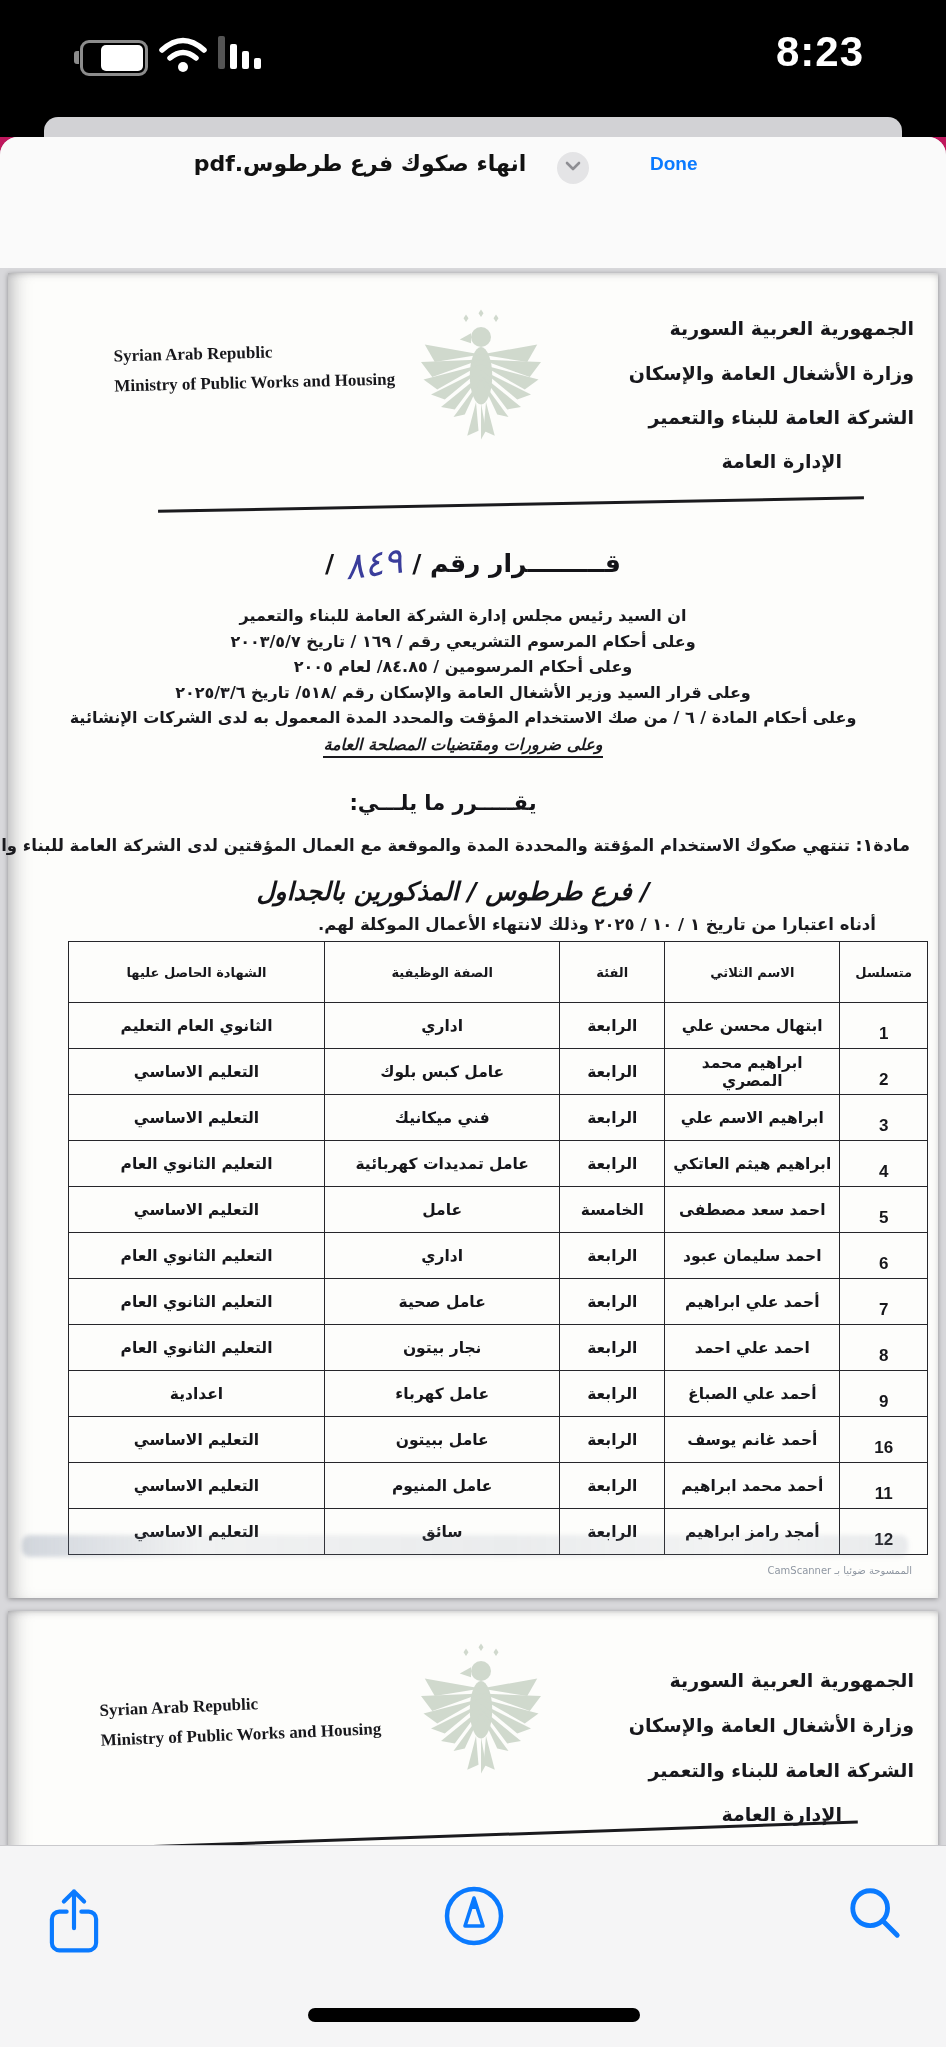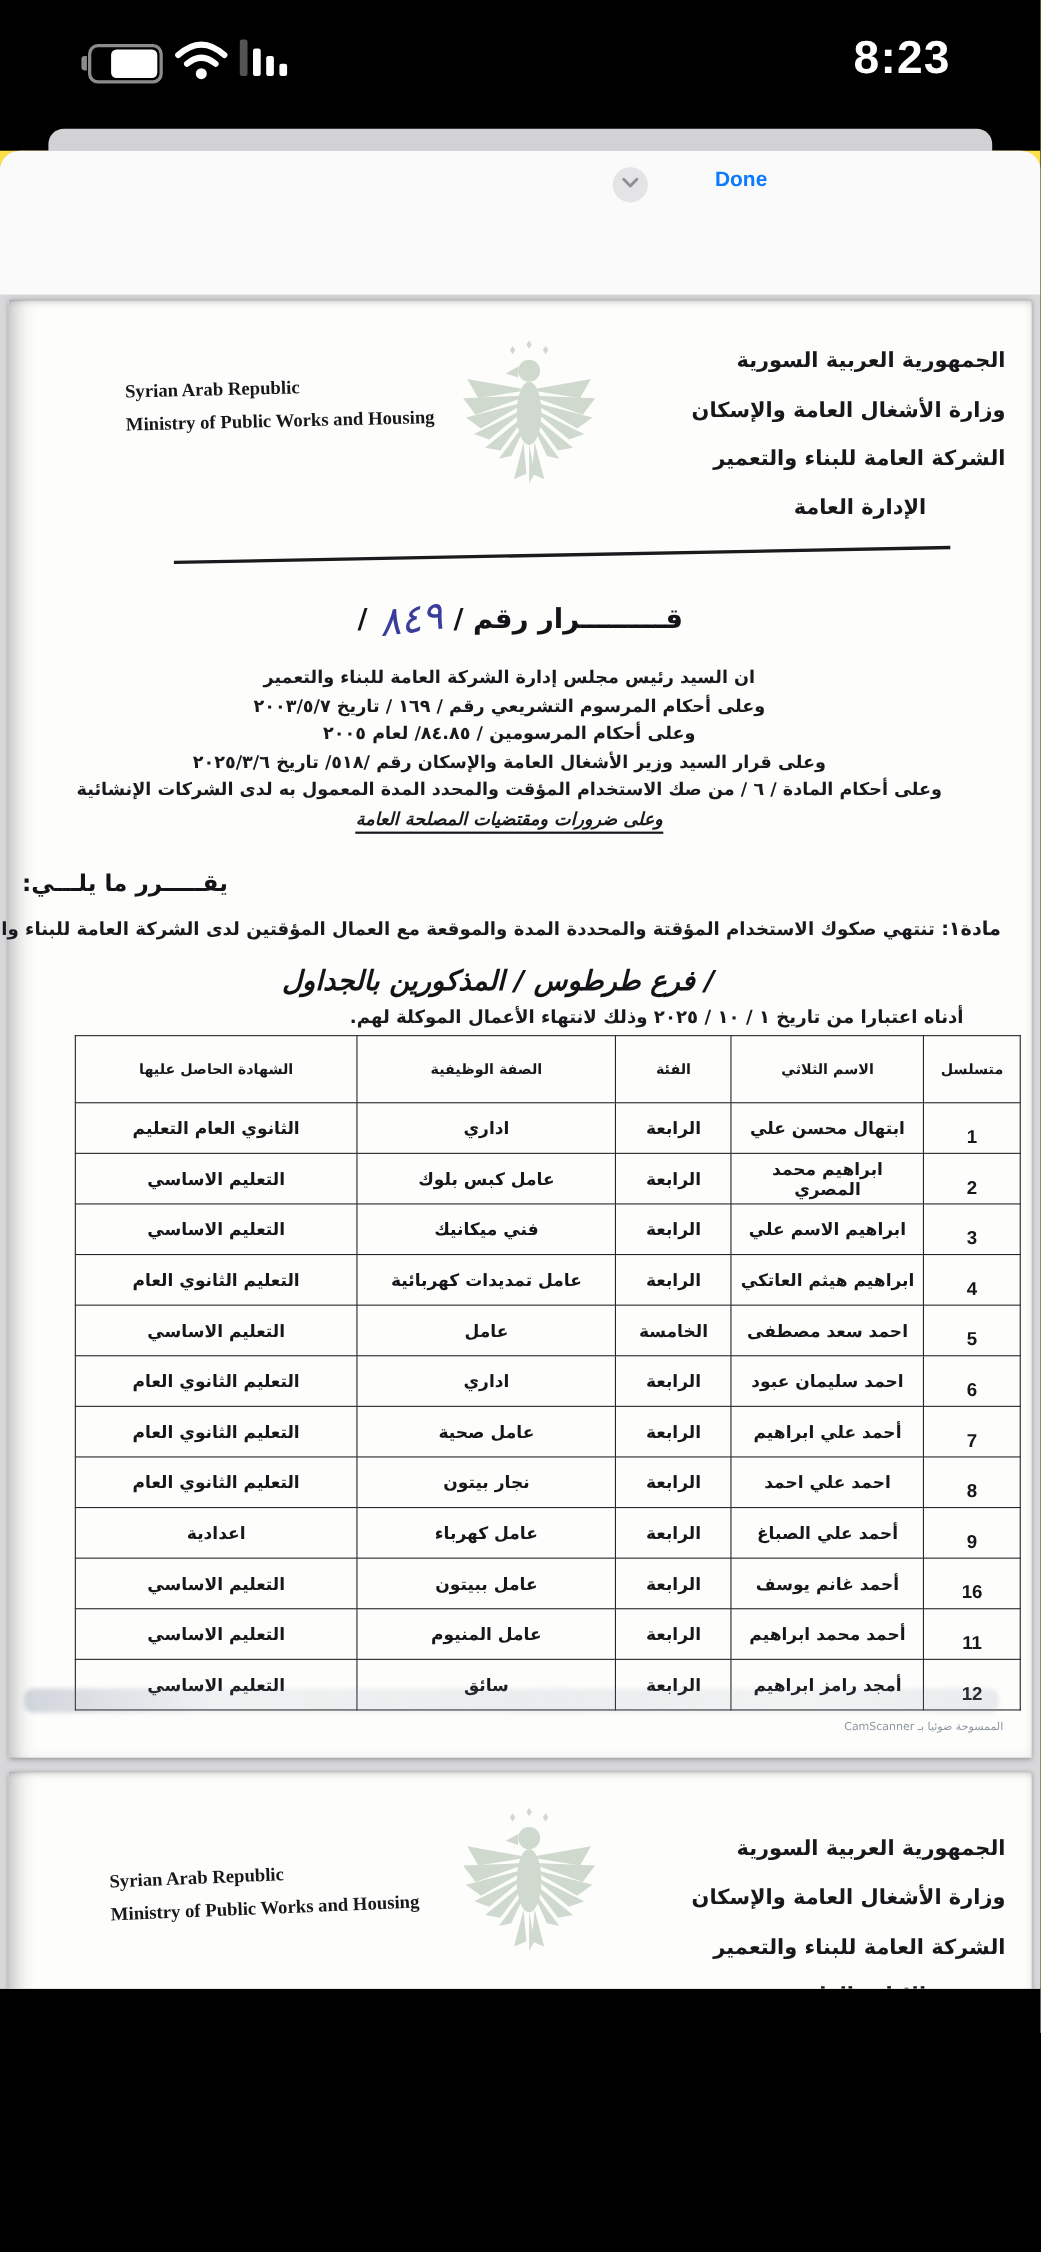--- a/index.html
+++ b/index.html
@@ -1,16 +1,16 @@
 <!DOCTYPE html>
 <html><head>
 <meta charset="utf-8">
 <style>
   html,body{margin:0;padding:0;background:#000;}
-  #app{position:relative;width:946px;height:1808px;background:#fde047;overflow:hidden;
+  #app{position:relative;width:946px;height:2047px;background:#be185d;overflow:hidden;
        font-family:"DejaVu Sans",sans-serif;}
   
   .statusbar{position:absolute;left:0;top:0;width:946px;height:137px;background:#000;}
   .time{position:absolute;left:776px;top:28px;width:120px;color:#fff;font-size:42px;
         font-weight:600;font-family:"Liberation Sans","DejaVu Sans",sans-serif;letter-spacing:1px;}
   .battery{position:absolute;left:80px;top:40px;width:62px;height:30px;border:3px solid rgba(255,255,255,.55);
            border-radius:9px;}
   .battery .fill{position:absolute;right:2px;top:2px;bottom:2px;width:42px;background:#fff;border-radius:5px;}
   .battery .nub{position:absolute;left:-9px;top:8px;width:5px;height:13px;background:rgba(255,255,255,.55);
                 border-radius:3px 0 0 3px;}
@@ -47,21 +47,21 @@
   .eagle{position:absolute;left:388px;top:34px;opacity:.42;}
   .rule{position:absolute;height:3px;background:#1b1b1e;}
   .decision-line{position:absolute;left:0;right:0;text-align:center;font-size:25px;font-weight:800;
                  color:#141418;white-space:nowrap;}
   .hand-num{display:inline-block;font-size:36px;font-weight:400;color:#3a3d9b;margin:0 10px;
             transform:rotate(-7deg) translateY(4px);font-style:italic;}
   .preamble{position:absolute;right:30px;left:10px;top:330px;color:#1a1a1e;}
   .preamble div{font-size:16px;font-weight:600;line-height:25.5px;white-space:nowrap;text-align:center;}
   .preamble .p-last{display:inline-block;font-weight:800;font-style:italic;line-height:22px;
                     border-bottom:2.5px solid #1a1a1e;margin-top:3px;}
-  .resolves{position:absolute;left:12px;right:60px;top:518px;text-align:left;font-size:21px;
+  .resolves{position:absolute;left:0;right:60px;top:518px;text-align:center;font-size:21px;
             font-weight:800;color:#141418;}
   .article{position:absolute;right:28px;top:562px;font-size:16.5px;font-weight:600;color:#1a1a1e;white-space:nowrap;}
   .article b{font-size:17.5px;font-weight:800;}
   .branch{position:absolute;left:0;right:40px;top:604px;text-align:center;font-size:25px;font-weight:800;
           font-style:italic;color:#141418;}
   .effective{position:absolute;right:62px;top:642px;font-size:16.5px;font-weight:600;color:#1a1a1e;white-space:nowrap;}
   .doc-table{position:absolute;left:60px;top:668px;width:860px;border-collapse:collapse;direction:rtl;}
   .doc-table th,.doc-table td{border:1.7px solid #26262a;text-align:center;color:#17171b;
         font-weight:700;padding:0 4px;}
   .doc-table th{height:60px;font-size:13px;}
@@ -105,20 +105,21 @@
         <i class="b4"></i>
     </div>
     <div class="time">8:23</div>
   </div>
 
   <div class="backcard"></div>
 
   <div class="sheet">
 
     <div class="navbar">
+      <div class="nav-title">انهاء صكوك فرع طرطوس.pdf</div>
       <div class="chev-btn">
         <span>
           <svg width="22" height="22" viewBox="0 0 22 22">
             <path d="M5,8 L11,14 L17,8" fill="none" stroke="#8e8e93" stroke-width="2.6" stroke-linecap="round" stroke-linejoin="round"></path>
           </svg>
         </span>
       </div>
       <div class="done">Done</div>
     </div>
 

